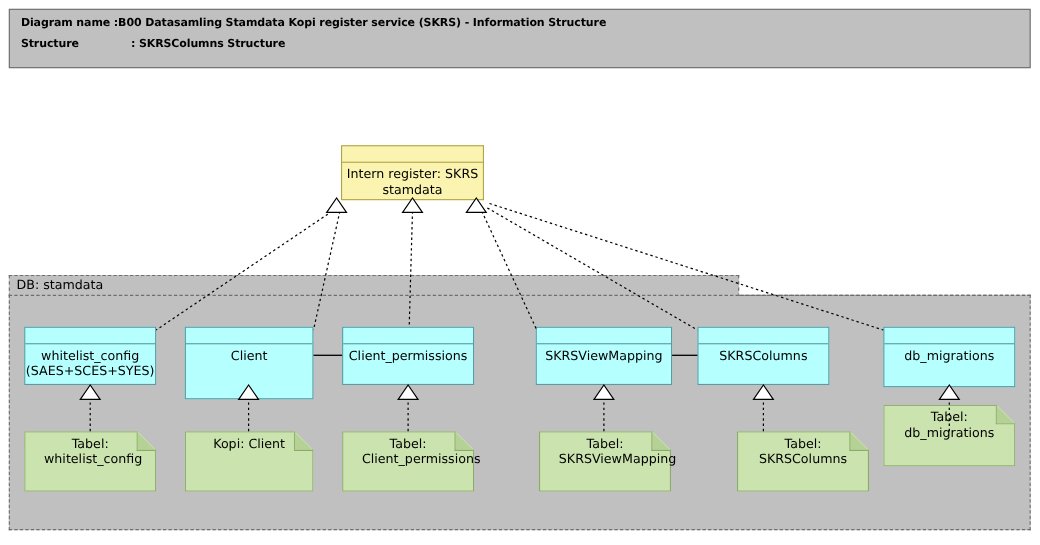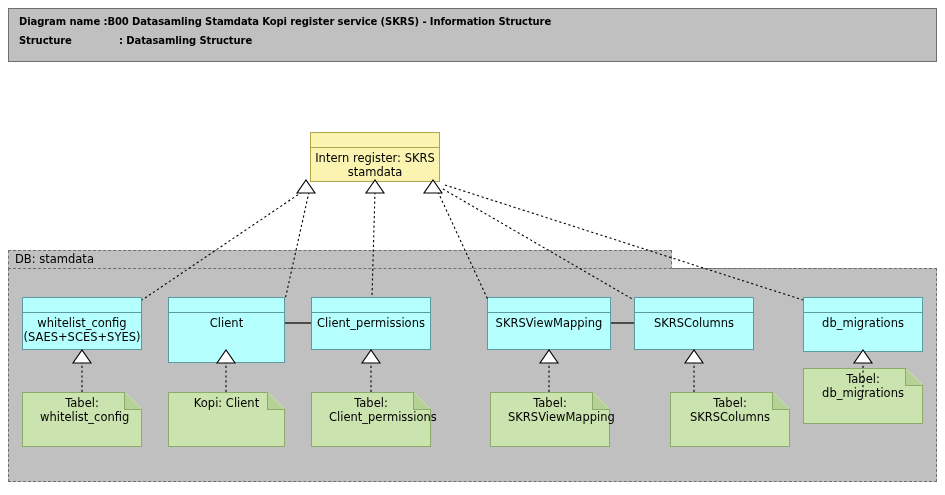--- a/index.html
+++ b/index.html
@@ -182,21 +182,21 @@
     stroke-linejoin: miter;
   }
 </style>
 </head>
 <body>
 
 <div id="canvas">
 
   <div class="title-block">
     <div class="title-line l1"><span class="title-key">Diagram name :</span><span>B00 Datasamling Stamdata Kopi register service (SKRS) - Information Structure</span></div>
-    <div class="title-line l2"><span class="title-key" style="width:100px">Structure</span><span>: Datasamling Structure</span></div>
+    <div class="title-line l2"><span class="title-key" style="width:100px">Structure</span><span>: SKRSColumns Structure</span></div>
   </div>
 
   <div class="db-group db-group-top"></div>
   <div class="db-group db-group-body"></div>
   <div class="db-group-rule"></div>
   <div class="db-group-rule seg-right"></div>
   <div class="db-label">DB: stamdata</div>
 
   <div class="node yellow" style="left:310px; top:132px; width:130px; height:50px;">
     <div class="node-bar"></div>

